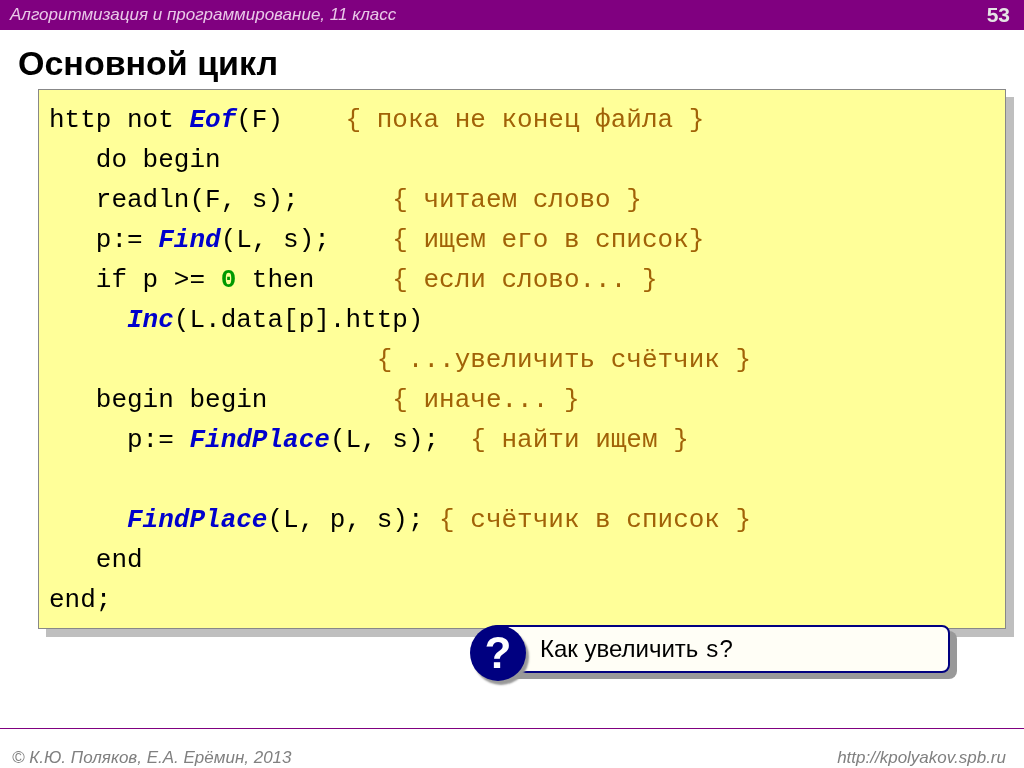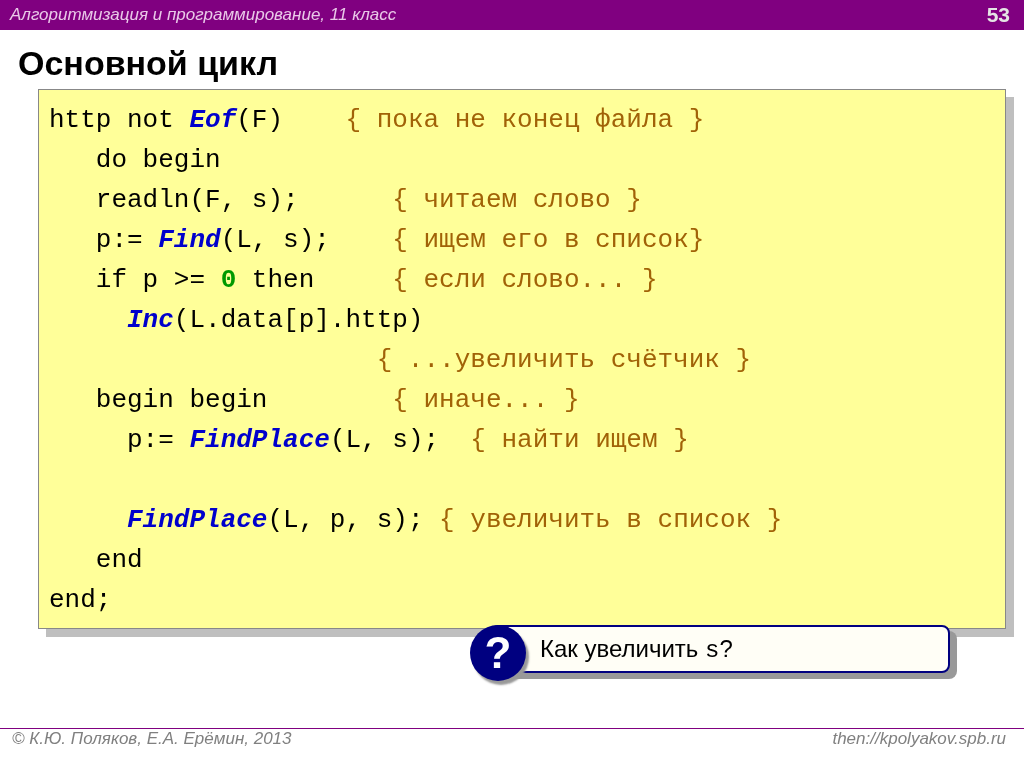--- a/index.html
+++ b/index.html
@@ -112,21 +112,21 @@
     line-height: 1;
     box-shadow: 3px 4px 2px #999;
   }
   
   .footer {
     position: absolute;
     left: 0; right: 0; bottom: 0;
     height: 40px;
     border-top: 1px solid #800080;
     display: flex;
-    align-items: flex-start;
+    align-items: flex-end;
     justify-content: space-between;
     padding: 0 18px 0 12px;
     font-style: italic;
     font-size: 17px;
     color: #808080;
   }
 </style>
 </head>
 <body>
 
@@ -144,31 +144,31 @@
     <div class="code-box"><span>http not </span><span class="fn">Eof</span><span>(F)    </span><span class="cmt">{ пока не конец файла }</span>
 <span>   do begin</span>
 <span>   readln(F, s);      </span><span class="cmt">{ читаем слово }</span>
 <span>   p:= </span><span class="fn">Find</span><span>(L, s);    </span><span class="cmt">{ ищем его в список}</span>
 <span>   if p &gt;= </span><span class="num">0</span><span> then     </span><span class="cmt">{ если слово... }</span>
 <span>     </span><span class="fn">Inc</span><span>(L.data[p].http)</span>
 <span>                     </span><span class="cmt">{ ...увеличить счётчик }</span>
 <span>   begin begin        </span><span class="cmt">{ иначе... }</span>
 <span>     p:= </span><span class="fn">FindPlace</span><span>(L, s);  </span><span class="cmt">{ найти ищем }</span>
 <span> </span>
-<span>     </span><span class="fn">FindPlace</span><span>(L, p, s); </span><span class="cmt">{ увеличить в список }</span>
+<span>     </span><span class="fn">FindPlace</span><span>(L, p, s); </span><span class="cmt">{ счётчик в список }</span>
 <span>   end</span>
 <span>end;</span></div>
   </div>
 
   <div class="call-wrap">
     <div class="call-shadow"></div>
     <div class="call-box">
       <div class="call-badge">?</div>
       <span><span>Как увеличить </span><span class="call-code">s</span><span>?</span></span>
     </div>
   </div>
 
   <div class="footer">
     <span>© К.Ю. Поляков, Е.А. Ерёмин, 2013</span>
-    <span>then://kpolyakov.spb.ru</span>
+    <span>http://kpolyakov.spb.ru</span>
   </div>
 
 </div>
 
 </body></html>

